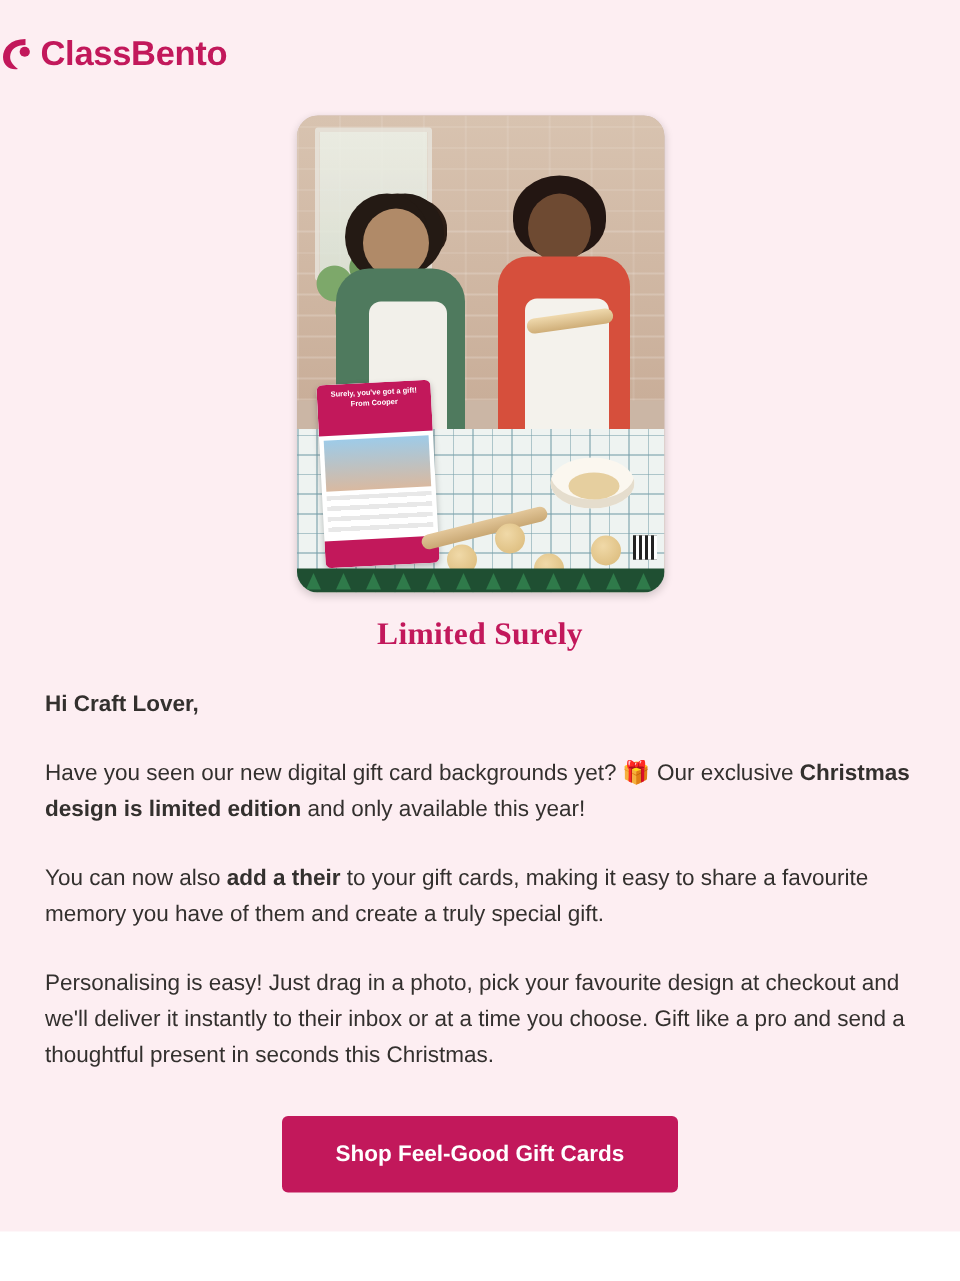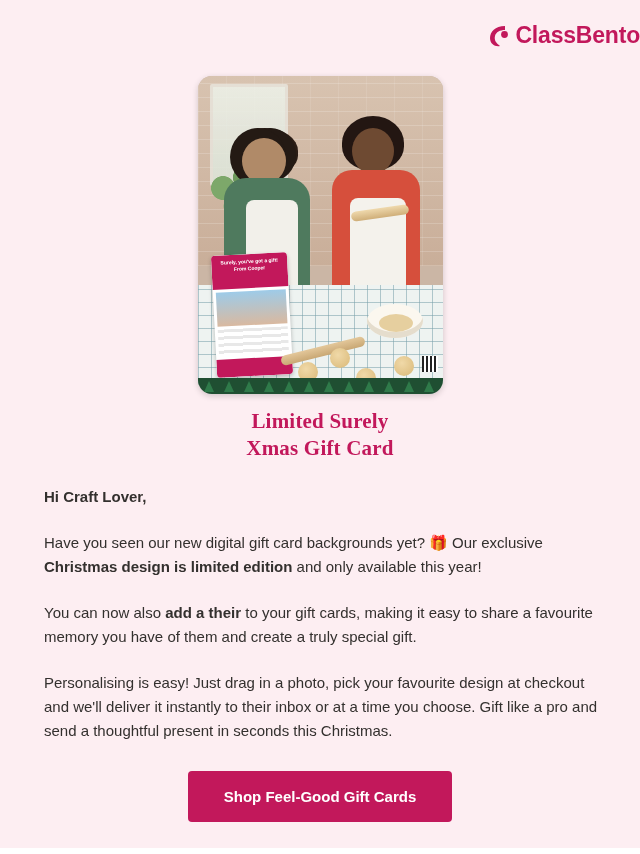--- a/index.html
+++ b/index.html
@@ -14,22 +14,22 @@
     color: #333333;
     overflow: hidden;
   }
   .email-wrap {
     width: 640px;
     background: #fdeef2;
     position: relative;
   }
   
   .logo-bar {
-    padding: 22px 0 10px 13px;
-    text-align: right;
+    padding: 22px 0 10px 0;
+    text-align: left;
   }
   .logo {
     display: inline-flex;
     align-items: center;
     gap: 5px;
   }
   .logo-mark {
     width: 22px;
     height: 24px;
     position: relative;
@@ -226,25 +226,24 @@
     margin-top: 14px;
     font-size: 21px;
     line-height: 1.32;
     font-weight: bold;
     color: #c2185b;
     font-family: "Liberation Serif", serif;
     letter-spacing: 0.2px;
   }
   
   .body-copy {
-    padding: 22px 42px 0 30px;
+    padding: 22px 18px 0 30px;
     font-size: 15px;
     line-height: 1.6;
     color: #33302e;
-    margin-left: 14px;
   }
   .body-copy p {
     margin: 0 0 22px 0;
   }
   .greeting {
     font-weight: bold;
     margin: 0 0 24px 0;
     font-size: 15px;
   }
   .body-copy b { font-weight: bold; color:#33302e; }
@@ -339,21 +338,20 @@
             <span class="t" style="left:146px"></span>
           <span class="t" style="left:166px"></span>
             <span class="t" style="left:186px"></span>
           <span class="t" style="left:206px"></span>
             <span class="t" style="left:226px"></span>
         </div>
       </div>
 
       <div class="hero-caption">
         <div>Limited Surely</div>
-        <div>Xmas Gift Card</div>
       </div>
     </div>
   </div>
 
   <div class="body-copy">
     <p class="greeting">Hi Craft Lover,</p>
     <p id="para-1">Have you seen our new digital gift card backgrounds yet? 🎁 Our exclusive <b>Christmas design is limited edition</b> and only available this year!</p>
     <p id="para-2">You can now also <b>add a their</b> to your gift cards, making it easy to share a favourite memory you have of them and create a truly special gift.</p>
     <p id="para-3">Personalising is easy! Just drag in a photo, pick your favourite design at checkout and we'll deliver it instantly to their inbox or at a time you choose. Gift like a pro and send a thoughtful present in seconds this Christmas.</p>
   </div>

